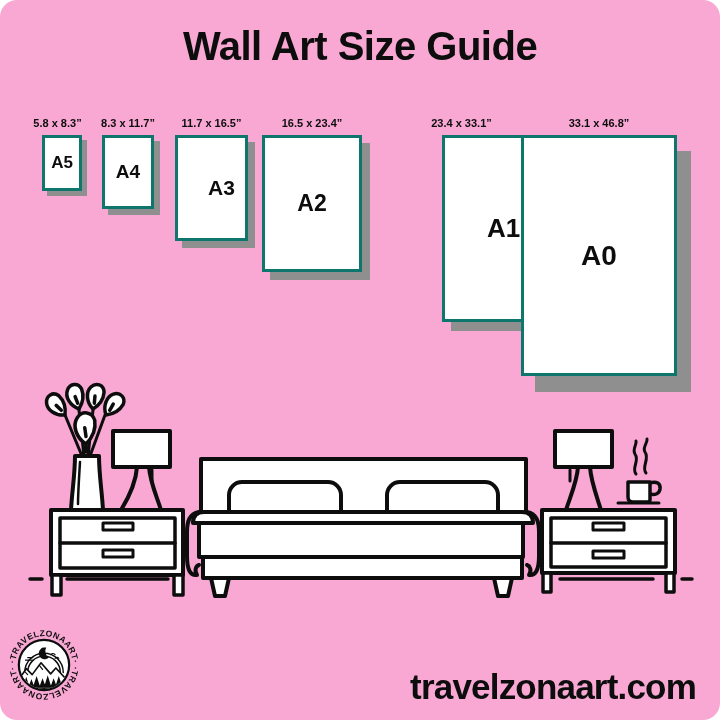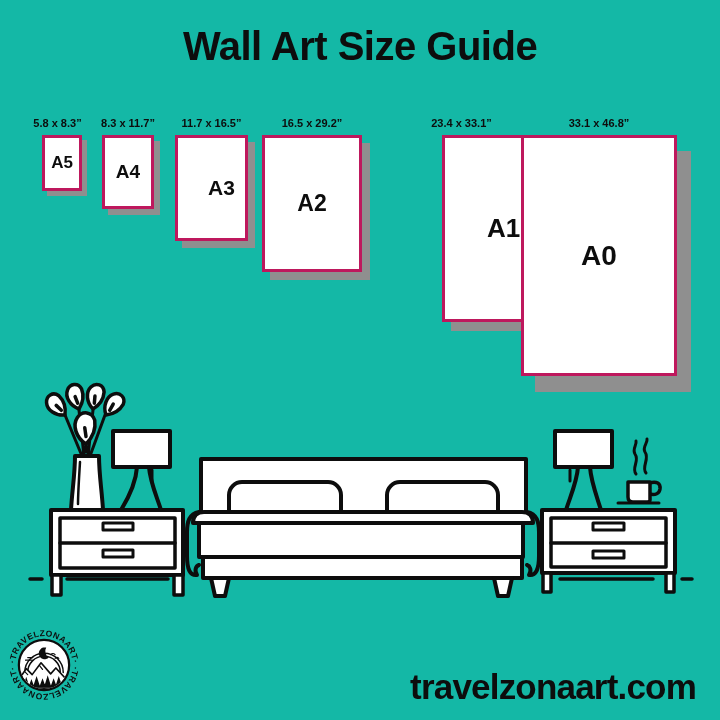--- a/index.html
+++ b/index.html
@@ -1,23 +1,23 @@
 <!DOCTYPE html>
 <html><head>
 <meta charset="utf-8">
 <style>
   html,body{margin:0;padding:0;background:#fff;}
-  #canvas{position:relative;width:720px;height:720px;background:#14b8a6;overflow:hidden;
-          font-family:"Liberation Sans","DejaVu Sans",sans-serif;color:#0d0d0d;}
+  #canvas{position:relative;width:720px;height:720px;background:#f9a8d4;overflow:hidden;
+          font-family:"Liberation Sans","DejaVu Sans",sans-serif;color:#0d0d0d;border-radius:17px;}
   .page-title{position:absolute;top:24px;left:0;width:720px;text-align:center;
               font-size:40px;font-weight:800;letter-spacing:-.5px;color:#0d0d0d;}
   .size-card{position:absolute;top:117px;}
   .size-dim{position:absolute;top:0;left:50%;transform:translateX(-50%);
             font-size:11px;font-weight:bold;white-space:nowrap;color:#0d0d0d;}
-  .size-box{margin-top:18px;background:#fff;border:3px solid #be185d;box-sizing:border-box;
+  .size-box{margin-top:18px;background:#fff;border:3px solid #0f766e;box-sizing:border-box;
             display:flex;align-items:center;justify-content:center;font-weight:bold;color:#0d0d0d;}
   .card-a5{left:42px;width:31px;}  .card-a5 .size-box{width:40px;height:56px;box-shadow:5px 5px 0 #8f8f8f;font-size:17px;}
   .card-a4{left:102px;width:52px;} .card-a4 .size-box{width:52px;height:74px;box-shadow:6px 6px 0 #8f8f8f;font-size:19px;}
   .card-a3{left:175px;width:73px;} .card-a3 .size-box{width:73px;height:106px;box-shadow:7px 7px 0 #8f8f8f;font-size:21px;padding-left:20px;}
   .card-a2{left:262px;width:100px;}.card-a2 .size-box{width:100px;height:137px;box-shadow:8px 8px 0 #8f8f8f;font-size:23px;text-align:right;}
   .card-a1{left:379px;width:123px;padding-left:42px;}.card-a1 .size-box{width:123px;height:187px;box-shadow:9px 9px 0 #8f8f8f;font-size:26px;margin-left:21px;}
   .card-a0{left:521px;width:156px;}.card-a0 .size-box{width:156px;height:241px;box-shadow:14px 16px 0 #8f8f8f;font-size:28px;}
   .scene{position:absolute;left:0;top:0;width:720px;height:720px;}
   .logo{position:absolute;left:7px;top:626px;width:74px;height:78px;}
   .website{position:absolute;right:24px;top:667px;font-size:35px;font-weight:800;
@@ -42,21 +42,21 @@
         <span>A4</span>
       </div>
   </div>
   <div class="size-card card-a3">
     <div class="size-dim">11.7 x 16.5”</div>
     <div class="size-box">
         <span>A3</span>
       </div>
   </div>
   <div class="size-card card-a2">
-    <div class="size-dim">16.5 x 29.2”</div>
+    <div class="size-dim">16.5 x 23.4”</div>
     <div class="size-box">
         <span>A2</span>
       </div>
   </div>
   <div class="size-card card-a1">
     <div class="size-dim">23.4 x 33.1”</div>
     <div class="size-box">
         <span>A1</span>
       </div>
   </div>

